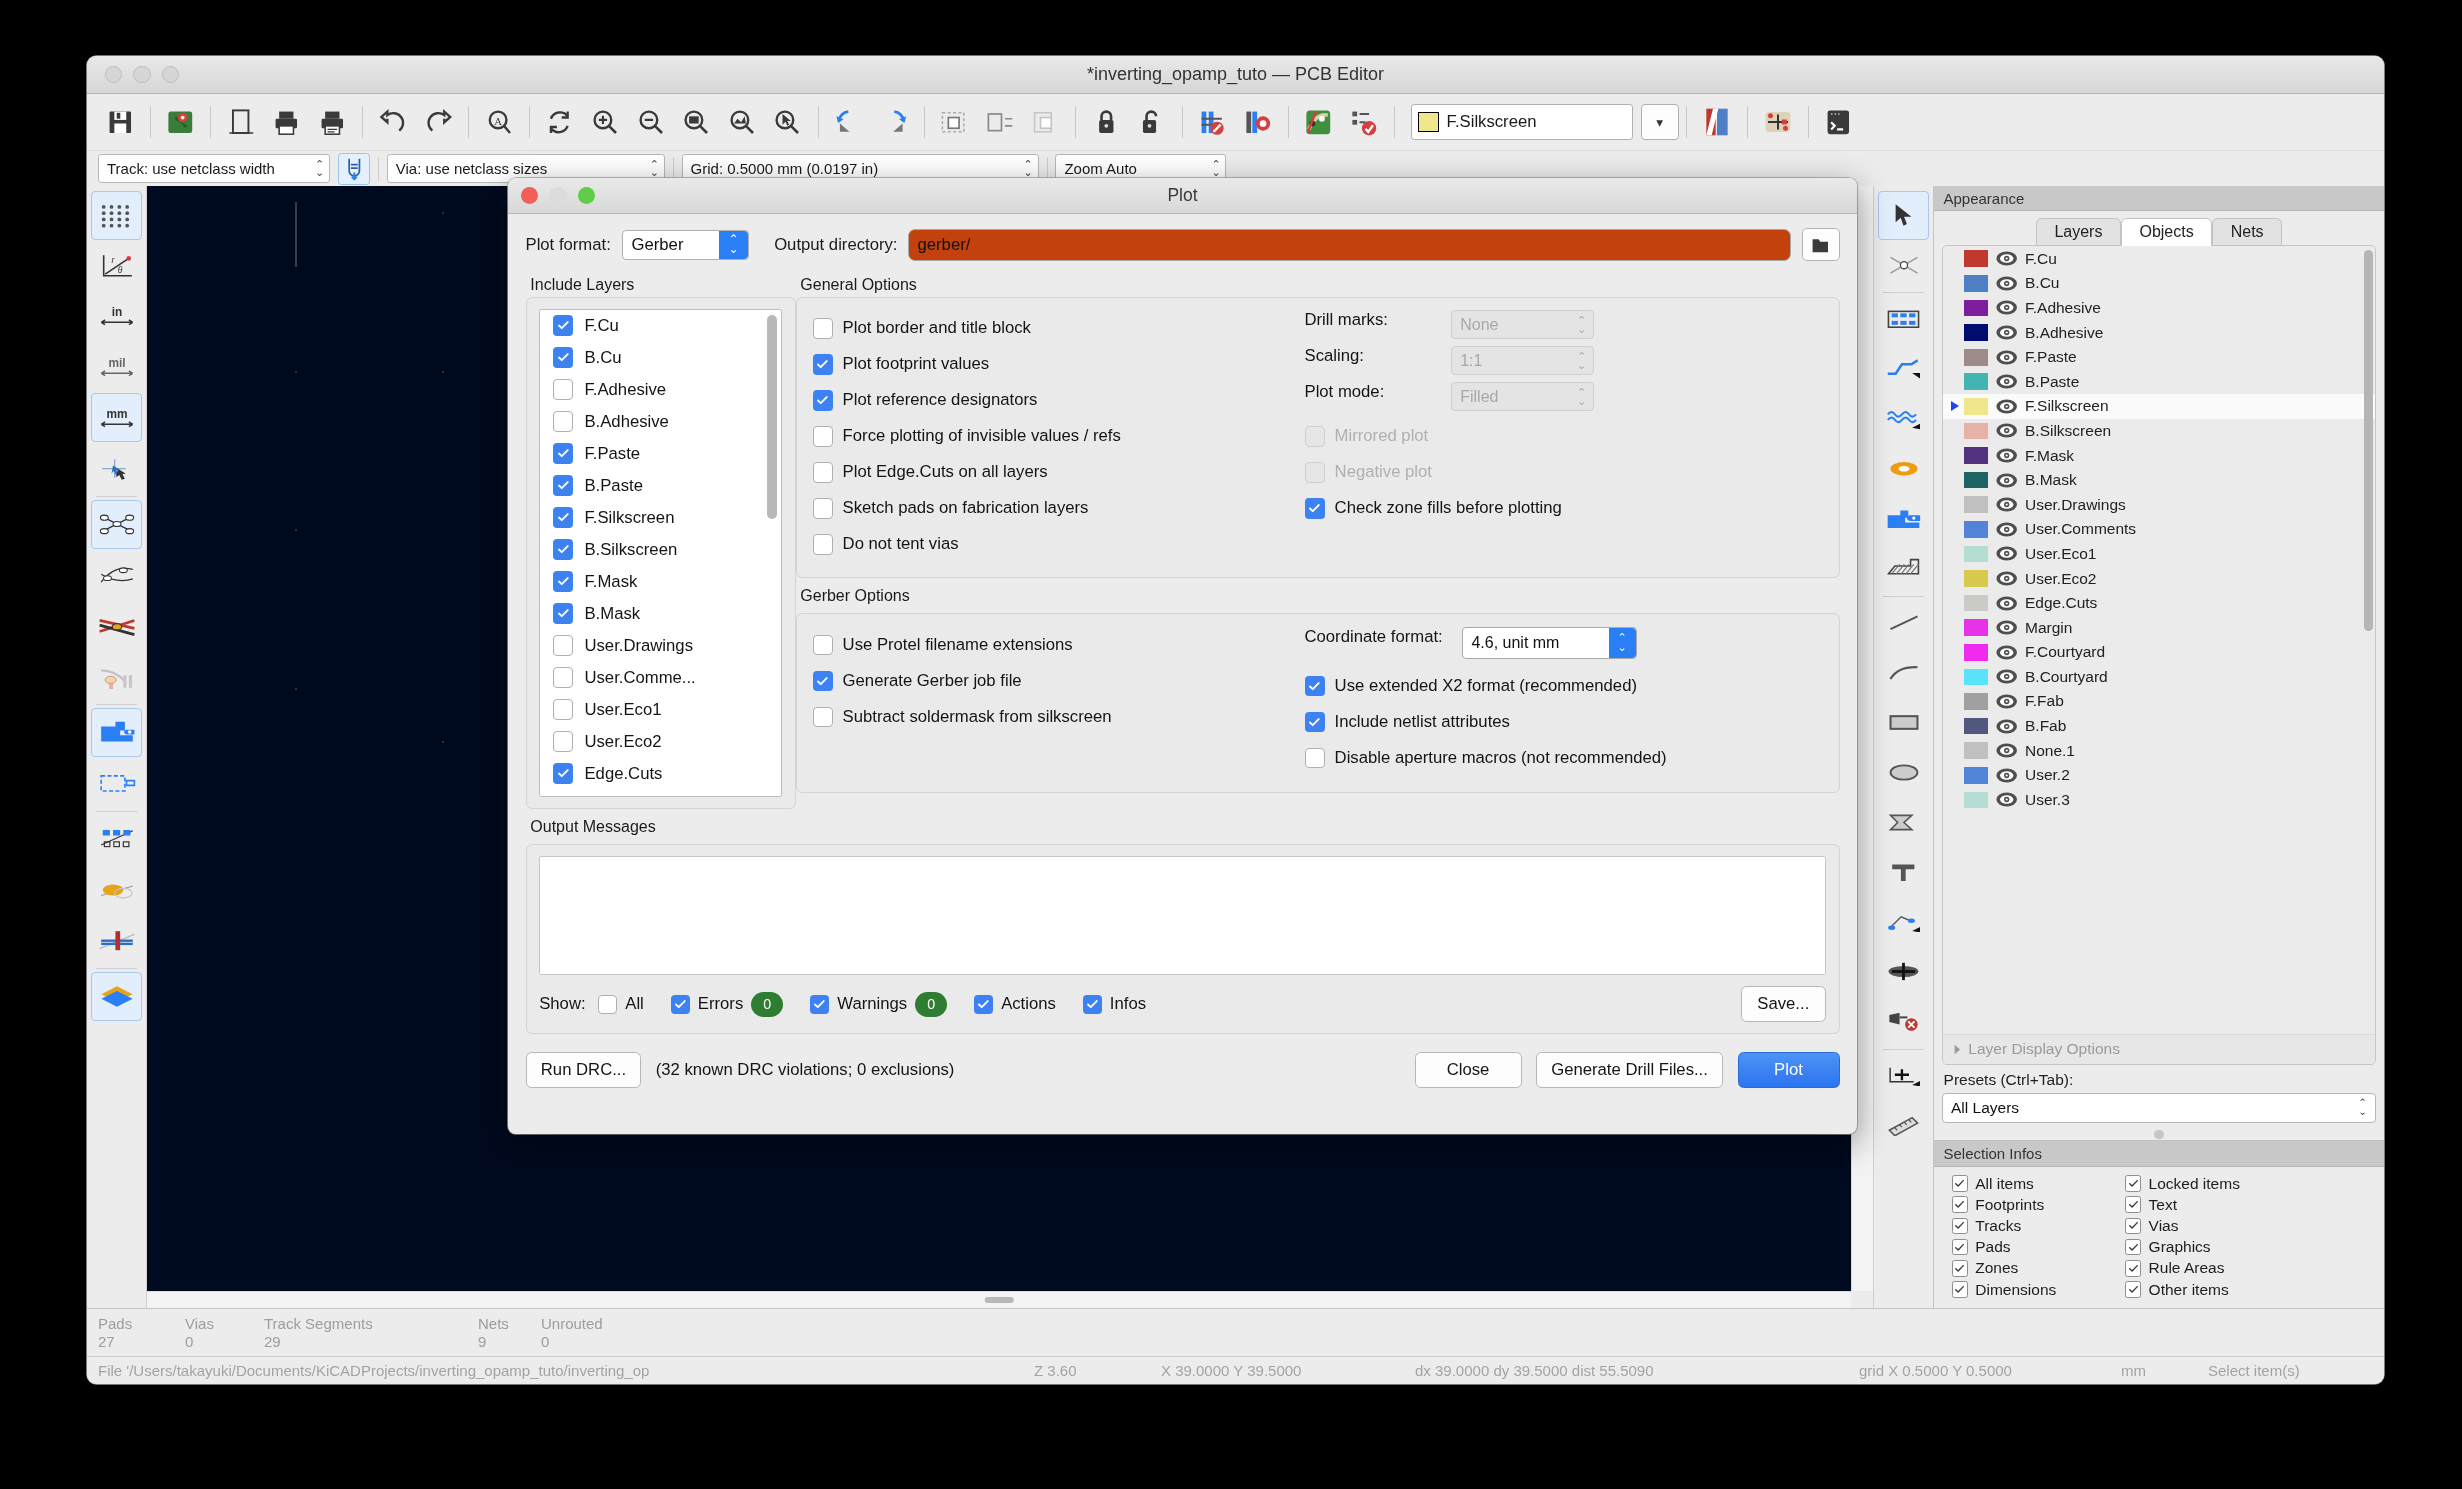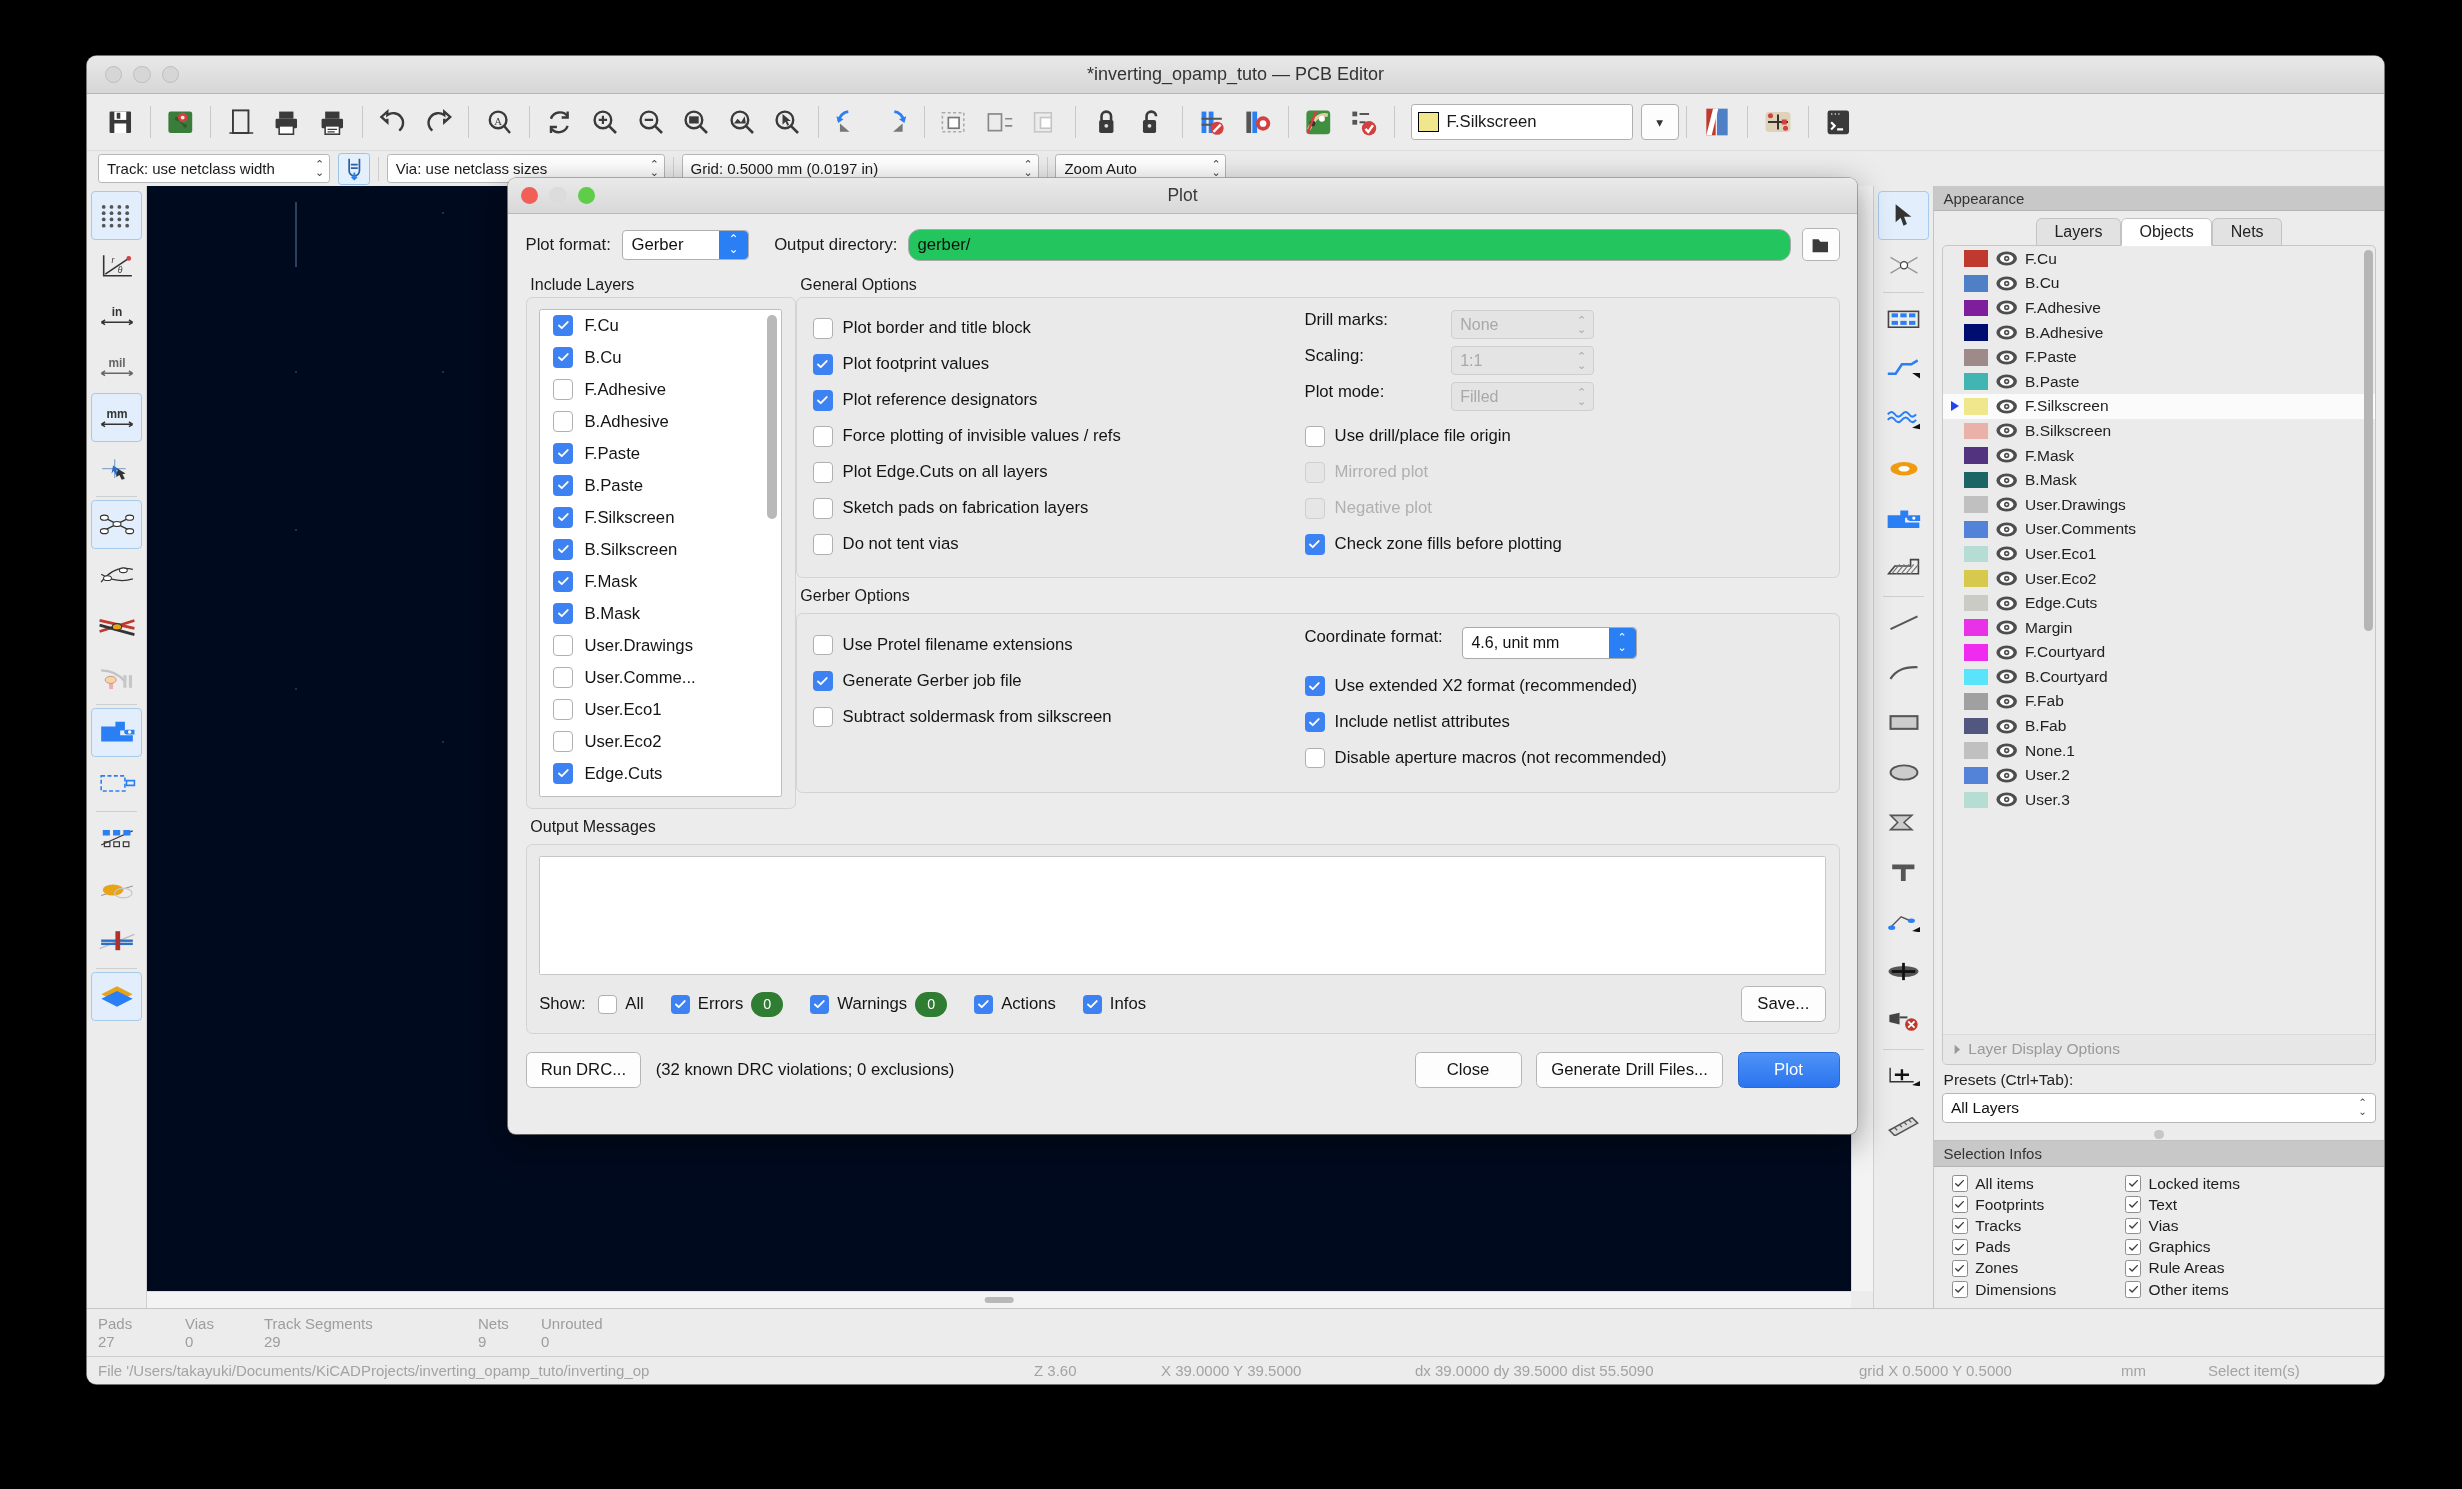--- a/index.html
+++ b/index.html
@@ -245,21 +245,21 @@
     width:127px;height:30px;background:#fff;border:0.8px solid #b0b0b0;border-radius:4px;
     display:flex;align-items:center;position:relative; padding-left:8.7px; font-size:16.7px;color:#111;
   }
   #plot-format-combo .stepper-blue {
     position:absolute; right:0; top:0; width:28.6px;height:100%;
     background:#2b7ff5; border-radius:0 4px 4px 0;
     display:flex;flex-direction:column;align-items:center;justify-content:center;color:#fff;
     font-size:12px;line-height:9.5px;
   }
   #outdir-input {
-    flex:1; height:32px; background:#22c55e; border:0.8px solid #a9a9a9; border-radius:12px;
+    flex:1; height:32px; background:#c2410c; border:0.8px solid #a9a9a9; border-radius:7px;
     display:flex;align-items:center;padding-left:8px; font-size:16.7px;color:#111;
   }
   #outdir-browse {
     width:38px;height:33px;background:#fdfdfd;border:0.8px solid #b3b3b3;border-radius:4.8px;
     display:flex;align-items:center;justify-content:center;
   }
 
   .sec-title { font-size:16px;color:#1a1a1a; margin:4.8px 0 3.2px 4.8px;}
   .groupbox {
     border:0.8px solid #d3d3d3; border-radius:6.3px; background:#eaeaea;
@@ -1502,24 +1502,20 @@
                   </div>
                 </div>
                 <div class="field-row">
                   <span class="field-lbl">Plot mode:</span>
                   <div class="combo-dis">
                     <span>Filled</span>
                     <span class="st">⌃<br>⌄</span>
                   </div>
                 </div>
                 <div class="opt-row">
-                  <span class="cb-blue off"></span>
-                  <span class="opt-lbl">Use drill/place file origin</span>
-                </div>
-                <div class="opt-row">
                   <span class="cb-blue dim"></span>
                   <span class="opt-lbl dim">Mirrored plot</span>
                 </div>
                 <div class="opt-row">
                   <span class="cb-blue dim"></span>
                   <span class="opt-lbl dim">Negative plot</span>
                 </div>
                 <div class="opt-row">
                   <span class="cb-blue on">
                     <svg width="12.7" height="12.7" viewBox="0 0 16 16">

